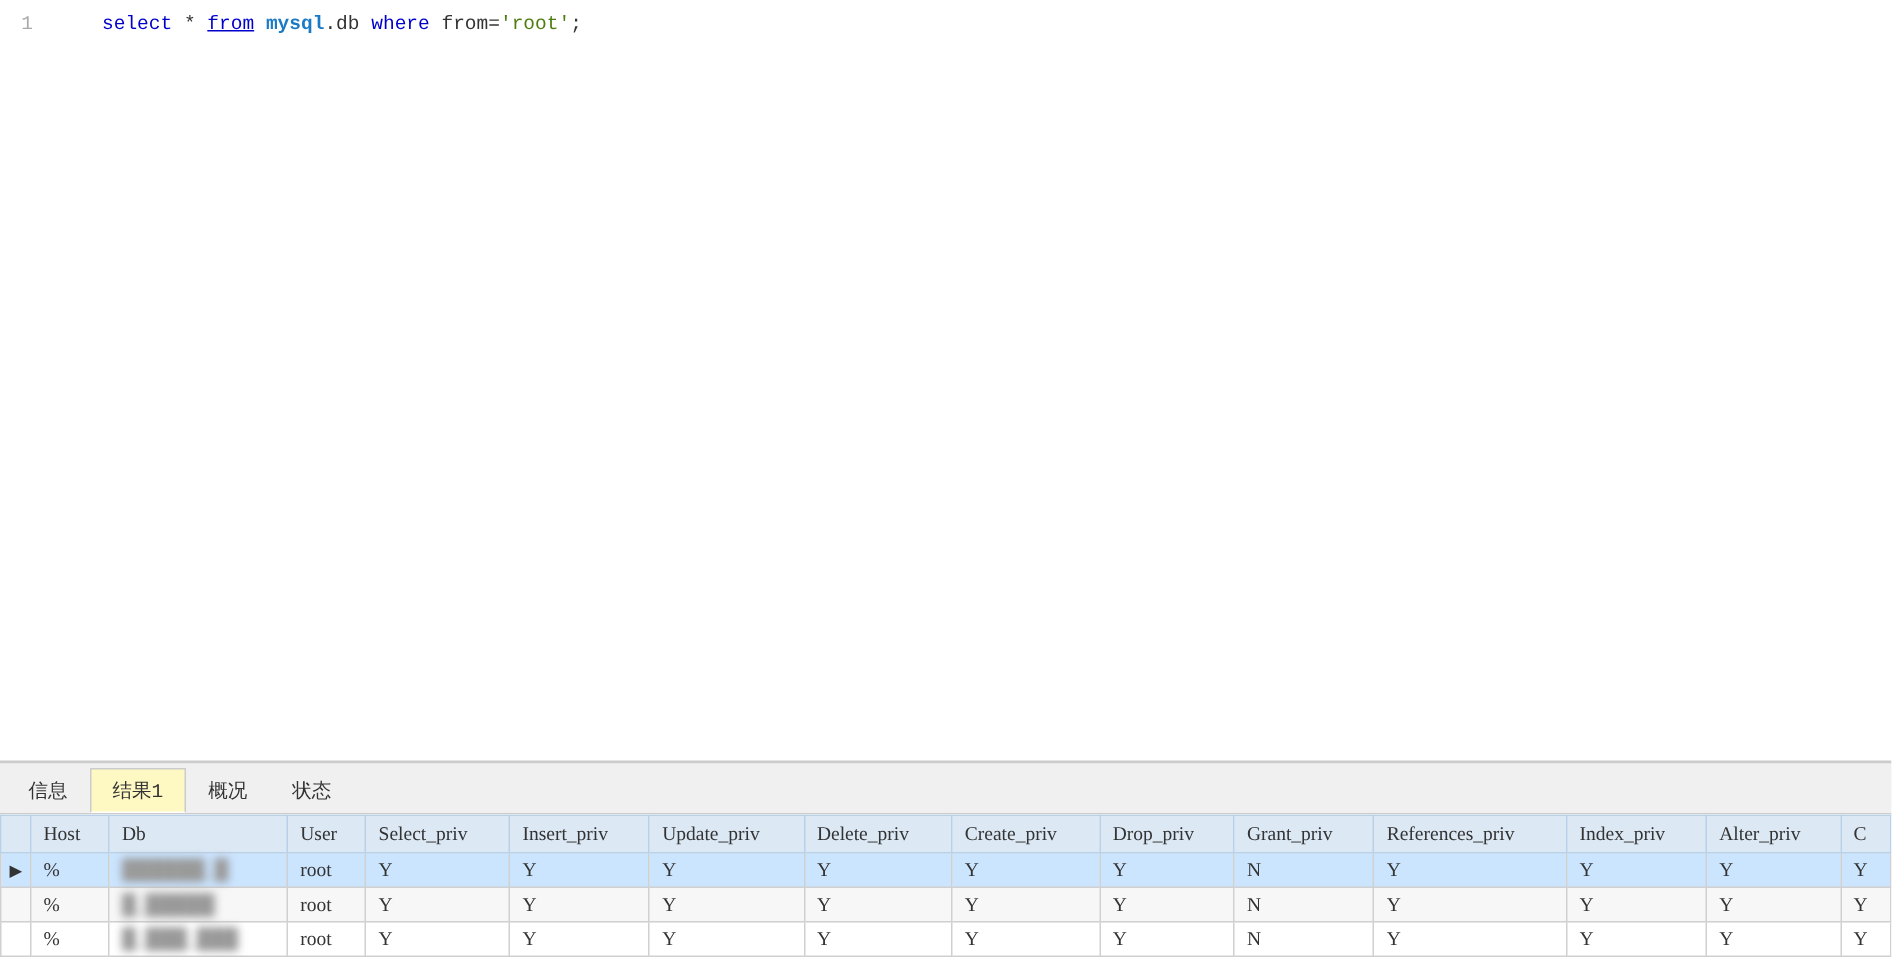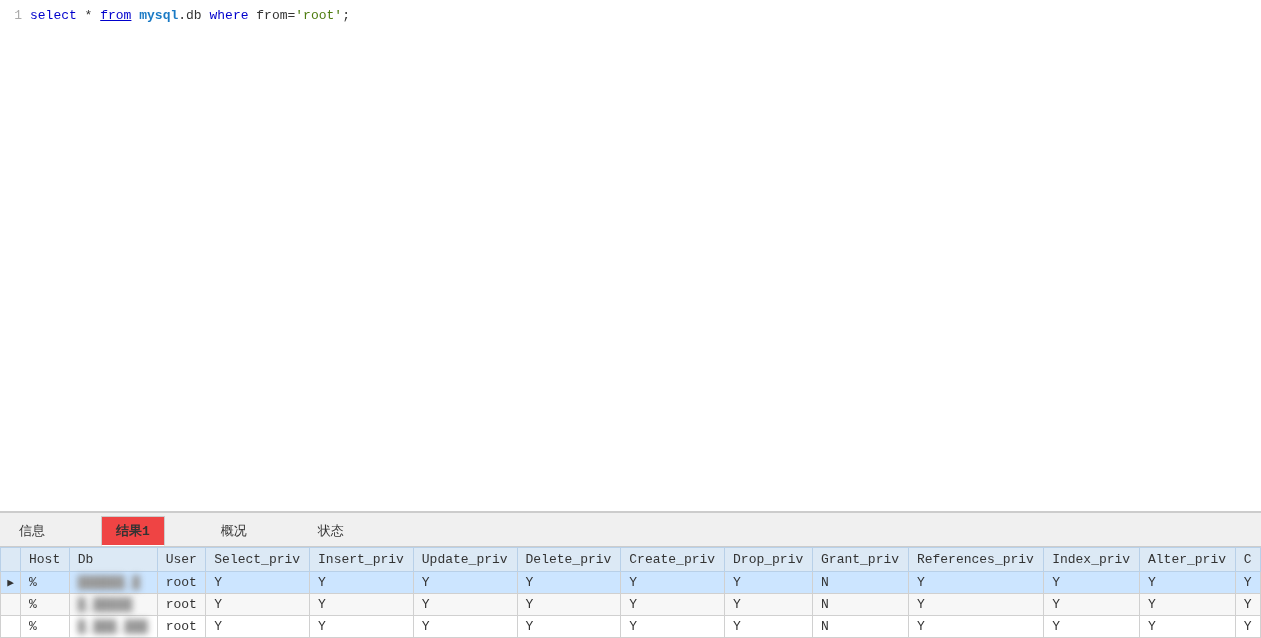--- a/index.html
+++ b/index.html
@@ -38,21 +38,21 @@
       font-size: 13px;
       user-select: none;
     }
 
     .code-content {
       flex: 1;
       white-space: pre;
       font-size: 13px;
     }
 
-    .kw-select { color: #0000cc; }
+    .kw-select { color: #0000cc; margin-left: 38px; }
     .kw-from { color: #0000cc; text-decoration: underline; }
     .kw-where { color: #0000cc; margin-top: 24px; }
     .db-name { color: #1a7ac5; font-weight: bold; }
     .str-val { color: #4d7c0f; }
     .plain { color: #333; }
 
     
     .bottom-panel {
       background: #f5f5f5;
       border-top: 1px solid #ccc;
@@ -60,52 +60,51 @@
       flex-direction: column;
     }
 
     
     .tabs-bar {
       display: flex;
       align-items: center;
       background: #f0f0f0;
       border-bottom: 1px solid #ccc;
       padding: 0 4px;
-      gap: 41px;
     }
 
     .tab-item {
       padding: 5px 14px;
       font-size: 13px;
       cursor: pointer;
       border: 1px solid transparent;
       margin-top: 3px;
       color: #333;
       background: transparent;
     }
 
     .tab-item.active {
-      background: #ef4444;
+      background: #fef9c3;
       border: 1px solid #ccc;
       border-bottom: 1px solid #fff;
       color: #333;
-      font-weight: bold;
+      font-weight: normal;
     }
 
     
     .results-area {
       overflow: auto;
       max-height: 200px;
       background: #fff;
     }
 
     table {
       border-collapse: collapse;
       font-size: 13px;
-      font-family: Liberation Mono, monospace;
+      font-family: Liberation Serif, serif;
       width: 100%;
       white-space: nowrap;
     }
 
     thead tr th {
       background: #dce9f5;
       border: 1px solid #b8d0e8;
       padding: 4px 8px;
       text-align: left;
       font-weight: normal;

